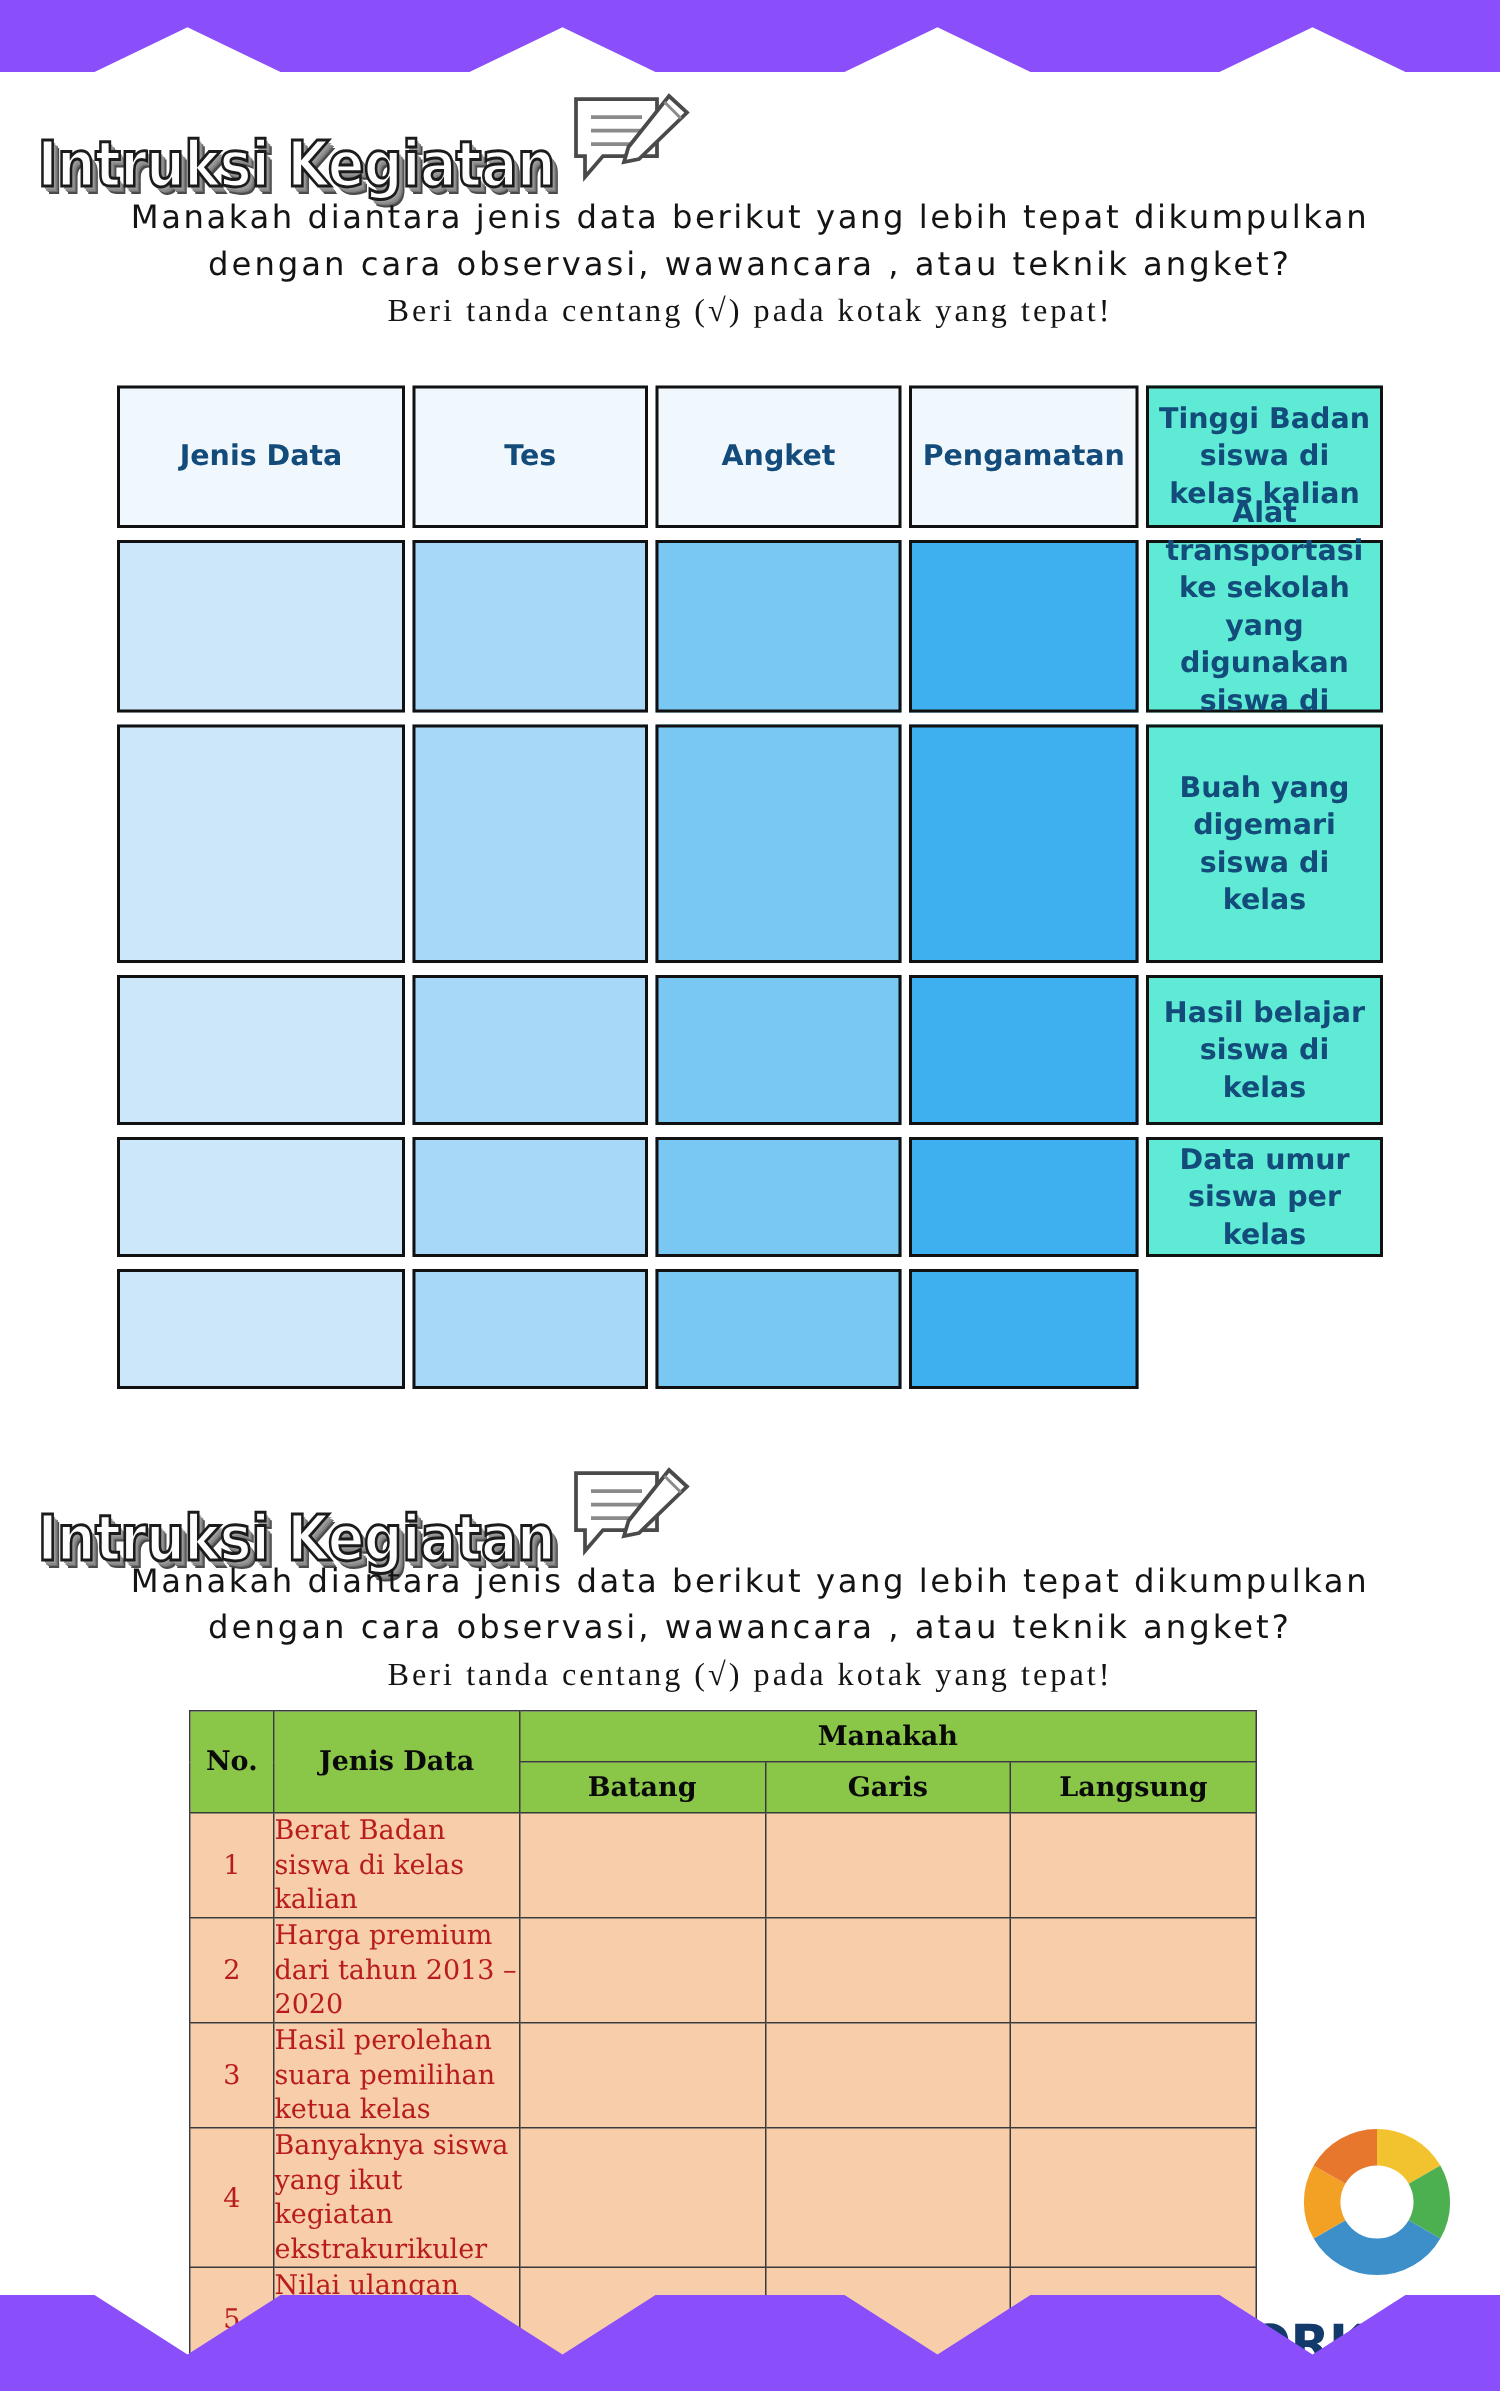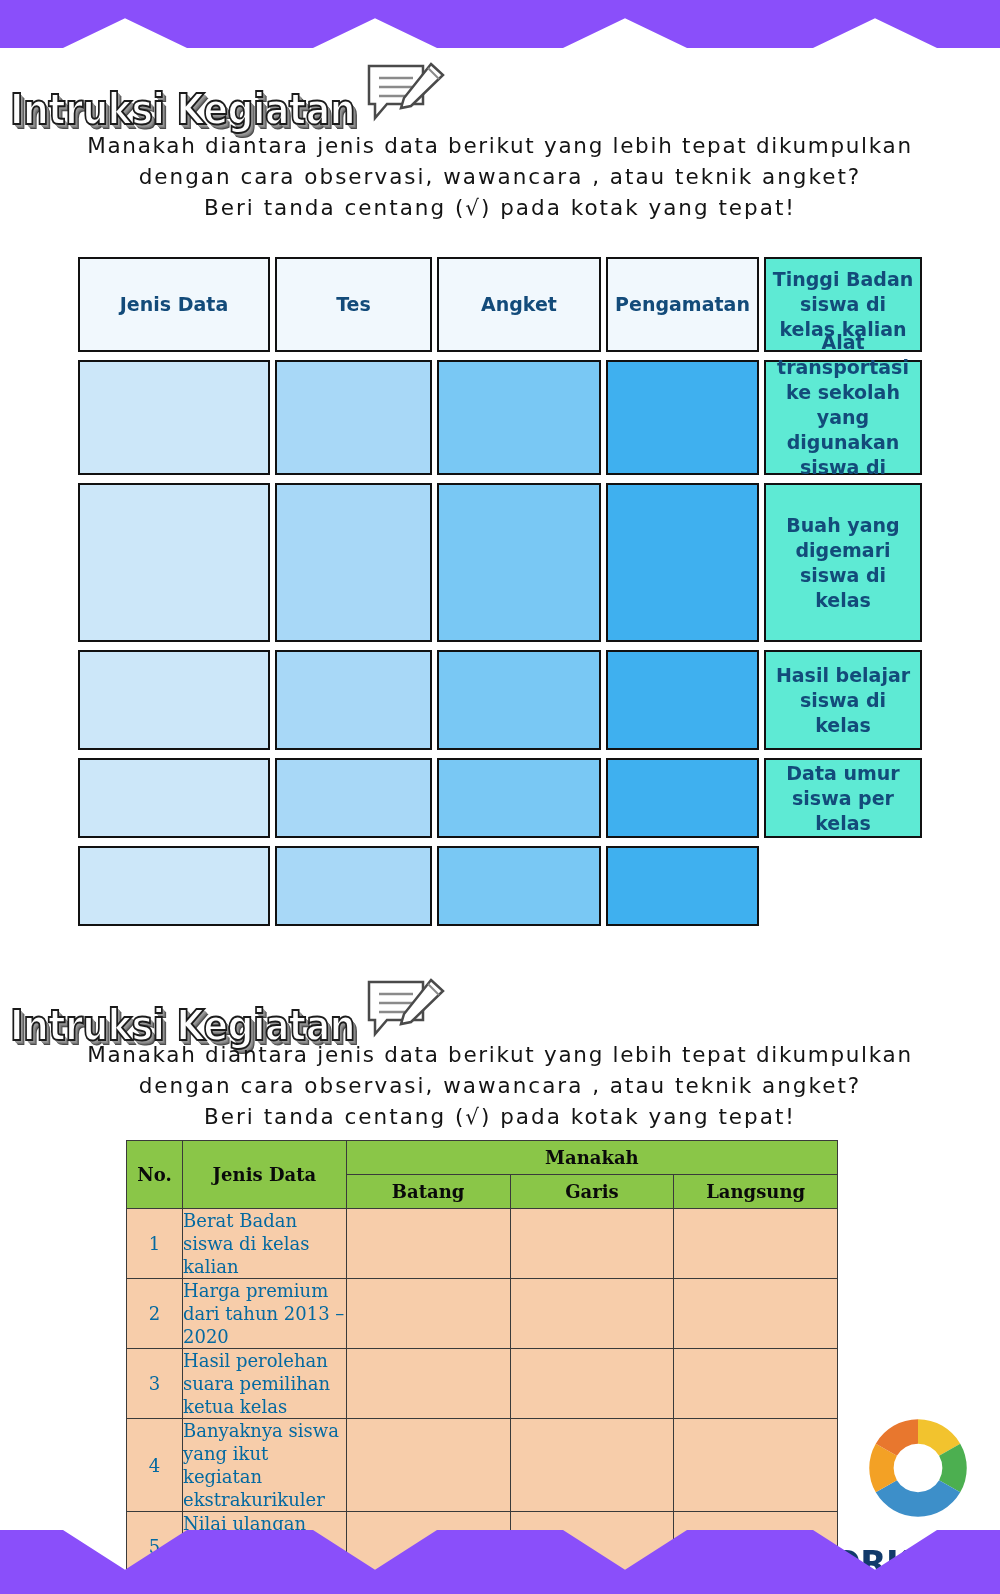--- a/index.html
+++ b/index.html
@@ -59,21 +59,21 @@
       937px 0, 875px 62%, 813px 0,
       687px 0, 625px 62%, 563px 0,
       437px 0, 375px 62%, 313px 0,
       187px 0, 125px 62%, 63px 0,
       0 0);
   }
 
   
   .section-head {
     position: absolute;
-    left: 10px;
+    left: 25px;
     display: flex;
     align-items: flex-end;
     gap: 2px;
   }
   .head-title {
     font-family: "DejaVu Sans", sans-serif;
     font-size: 42px;
     font-weight: bold;
     letter-spacing: -0.5px;
     color: #fdfdfd;
@@ -97,21 +97,21 @@
     width: 1000px;
     text-align: center;
     font-family: "DejaVu Sans", sans-serif;
     font-size: 21.5px;
     letter-spacing: 2.0px;
     line-height: 31px;
     color: #141414;
   }
   .instructions .line1 { display: block; letter-spacing: 1.7px; }
   .instructions .line2 { display: block; }
-  .instructions .line3 { display: block; }
+  .instructions .line3 { display: block; font-family: Liberation Serif, serif; }
 
   
   .grid-table {
     position: absolute;
     left: 78px;
     top: 257px;
     width: 832px;
     display: grid;
     grid-template-columns: 192px 157px 164px 153px 158px;
     grid-template-rows: 95px 115px 159px 100px 80px 80px;
@@ -155,21 +155,21 @@
   .diagram-table th {
     background: #8ac648;
     color: #0a0a0a;
     font-weight: bold;
     font-size: 18px;
     text-align: center;
     height: 34px;
   }
   .diagram-table td {
     background: #f7cdaa;
-    color: #0369a1;
+    color: #b91c1c;
     font-size: 18px;
     height: 47px;
   }
   .td-no { text-align: center; width: 56px; }
   .td-jd { text-align: left; padding: 2px 6px 2px 10px; line-height: 23px; }
   .col-check { width: 116px; }
 
   
   .donut {
     position: absolute;

